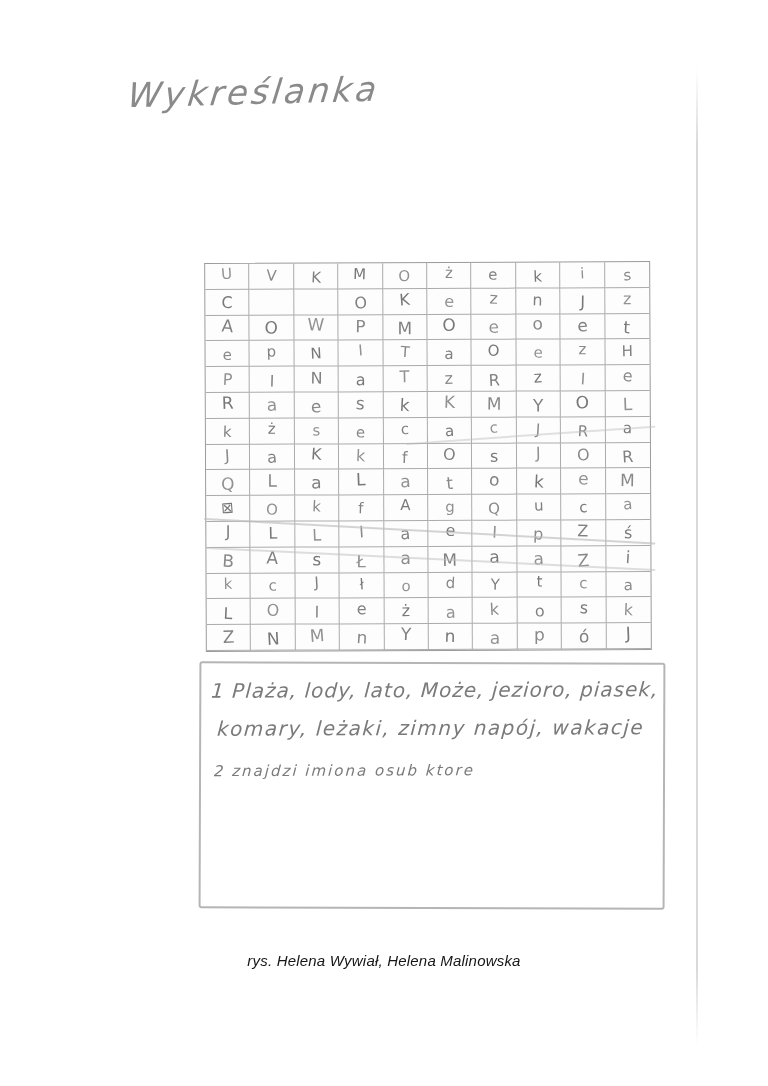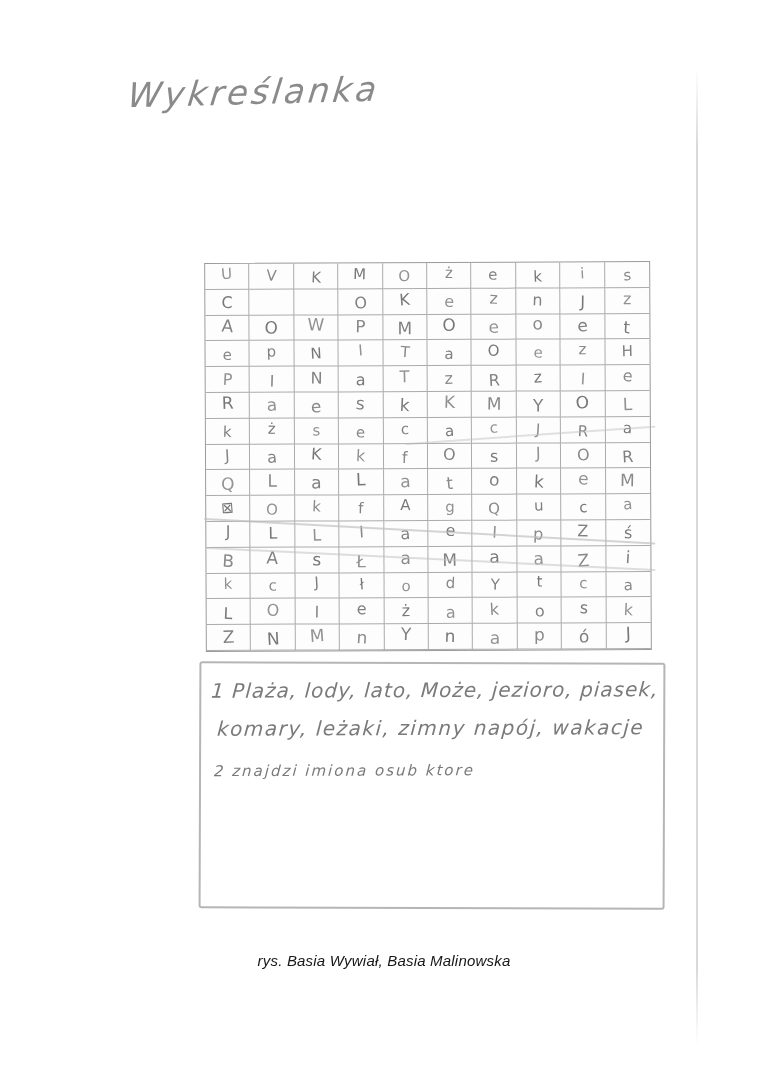--- a/index.html
+++ b/index.html
@@ -528,17 +528,17 @@
   <div class="strike strike1"></div>
   <div class="strike strike2"></div>
   <div class="strike strike3"></div>
 
   <div class="note-box">
     <div class="note-line line1">1 Plaża, lody, lato, Może, jezioro, piasek,</div>
     <div class="note-line line2">komary, leżaki, zimny napój, wakacje</div>
     <div class="note-line line3">2 znajdzi imiona osub ktore</div>
   </div>
 
-  <div class="caption">rys. Basia Wywiał, Basia Malinowska</div>
+  <div class="caption">rys. Helena Wywiał, Helena Malinowska</div>
 
   <div class="page-edge"></div>
 
 </div>
 
 </body></html>

